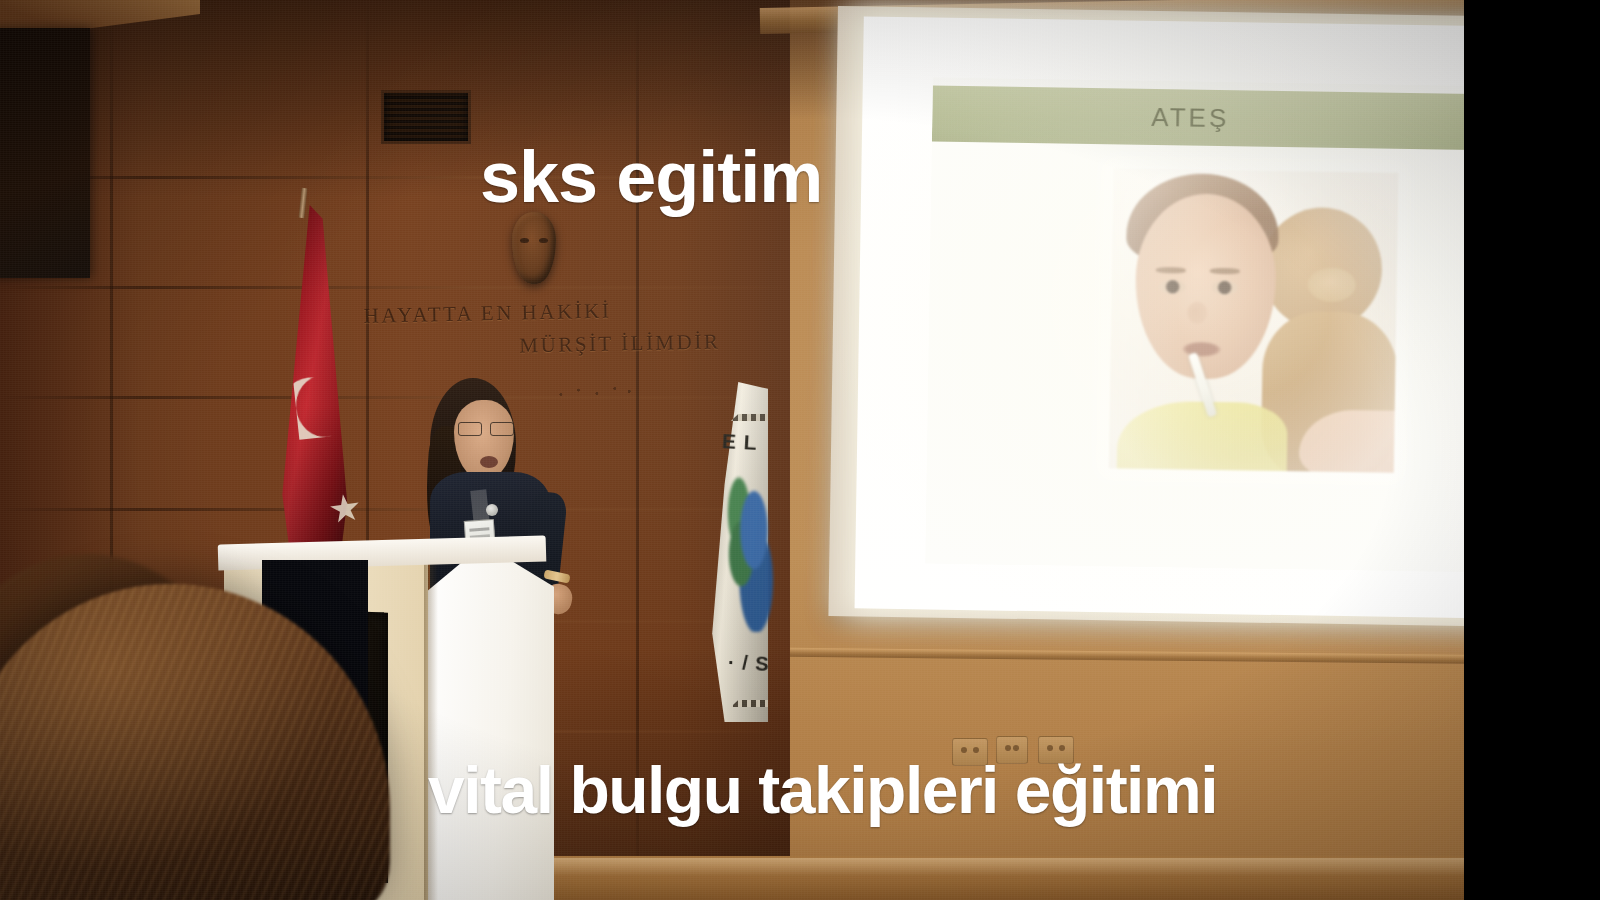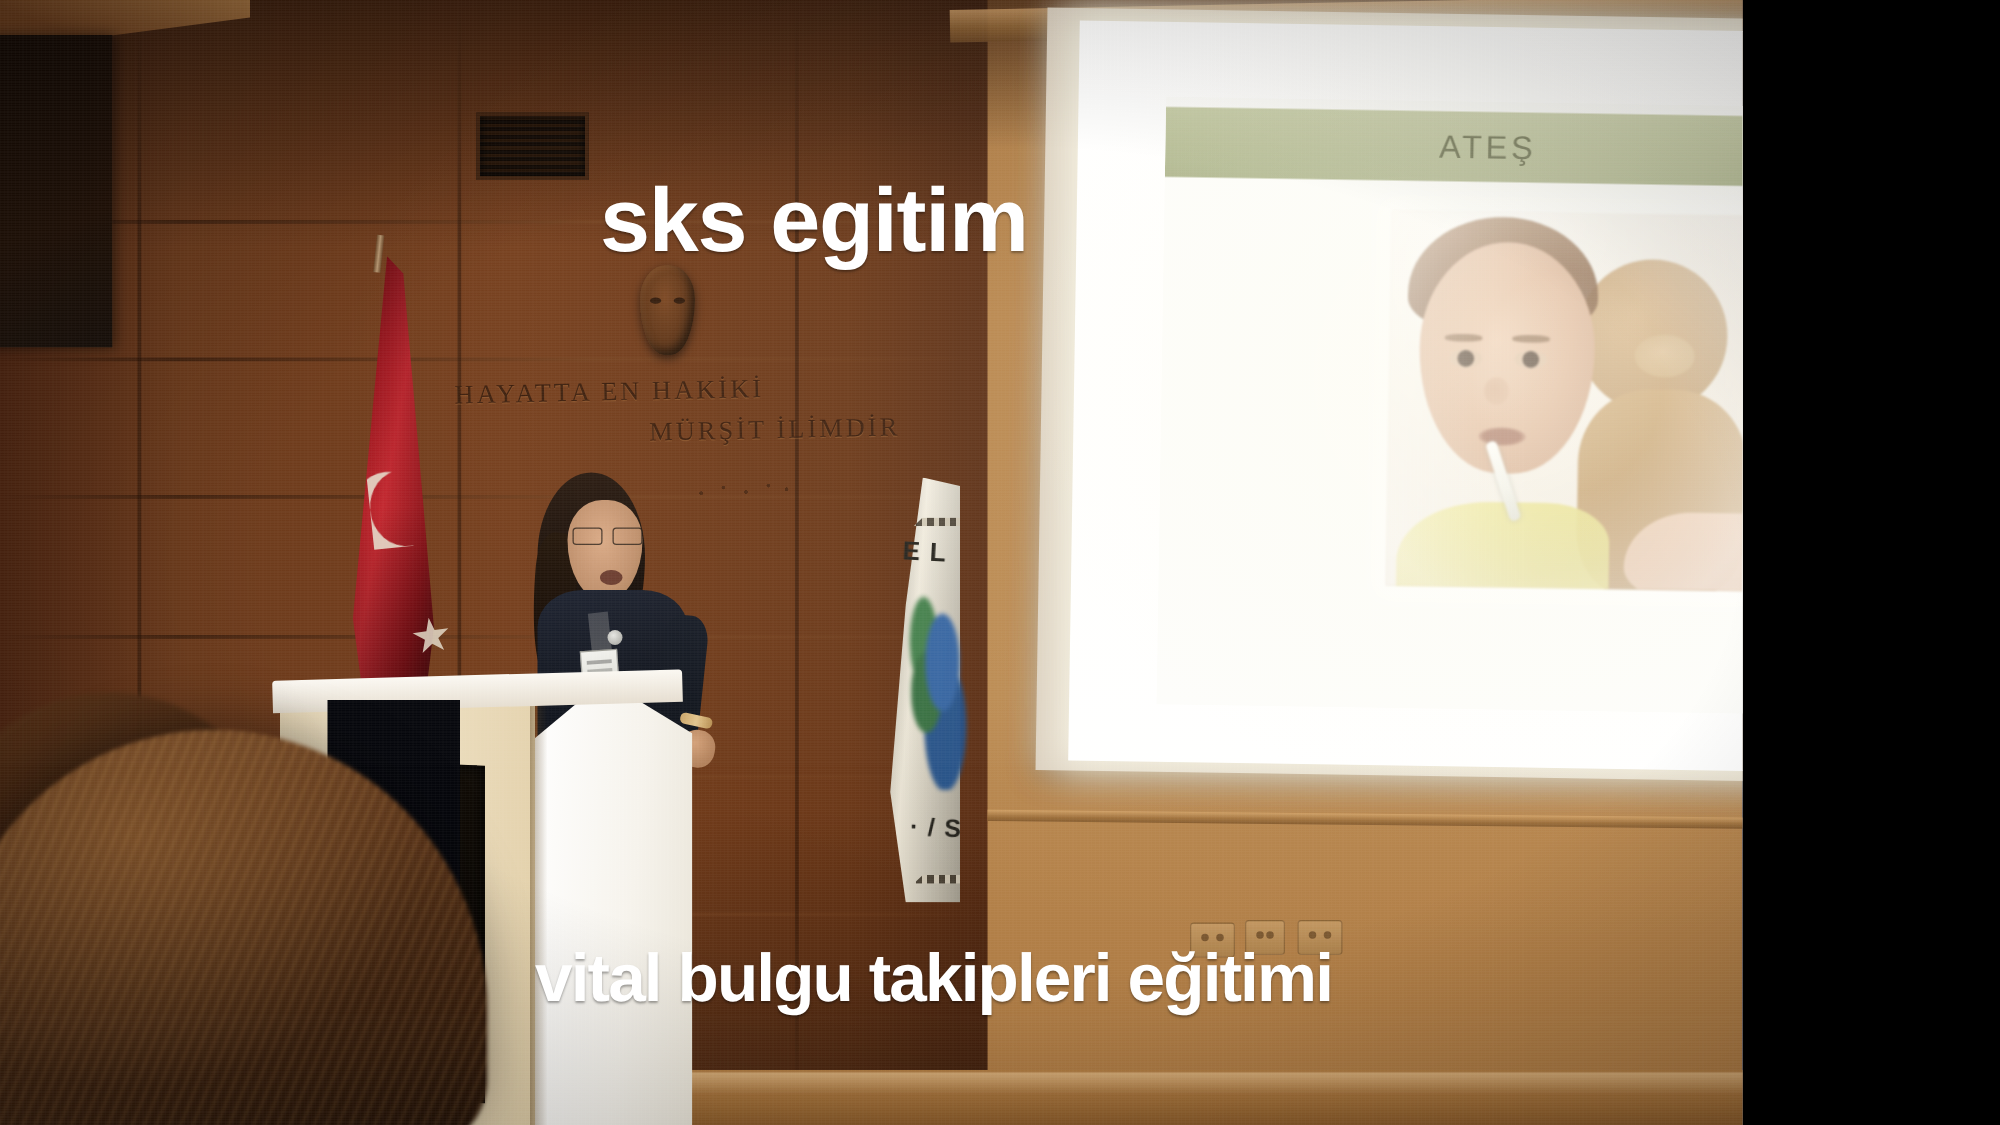--- a/index.html
+++ b/index.html
@@ -7,25 +7,24 @@
     margin: 0;
     padding: 0;
     background: #000;
   }
   body {
     font-family: "Liberation Sans", sans-serif;
   }
 
   #scene {
     position: relative;
-    width: 1356px;
+    width: 1464px;
     height: 900px;
     overflow: hidden;
     background: #3b82f6;
-    padding-left: 38px;
   }
 
   
 
   .layer { position: absolute; }
 
   
   #wall-tan {
     left: 0; top: 0; width: 1600px; height: 900px;
     background:
@@ -587,21 +586,21 @@
     text-shadow: 0 1px 2px rgba(0,0,0,.35);
     z-index: 40;
   }
   #caption-top {
     left: 480px; top: 136px;
     font-size: 72px;
     letter-spacing: -1px;
   }
   #caption-bottom {
     left: 428px; top: 752px;
-    font-size: 54px;
+    font-size: 66px;
     letter-spacing: -1.5px;
   }
 
   
   #grade {
     left: 0; top: 0; width: 1600px; height: 900px;
     pointer-events: none;
     background:
       radial-gradient(ellipse at 72% 34%, rgba(255,248,225,.10) 0%, rgba(0,0,0,0) 55%),
       radial-gradient(ellipse at 50% 50%, rgba(0,0,0,0) 52%, rgba(0,0,0,.30) 100%);

